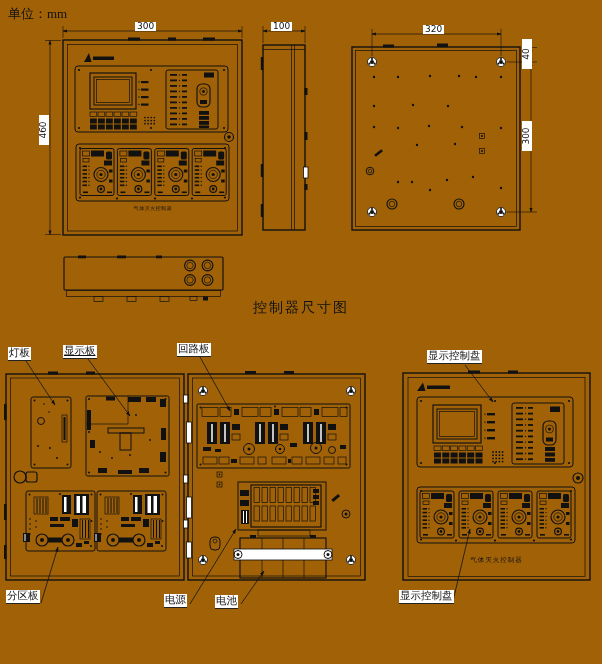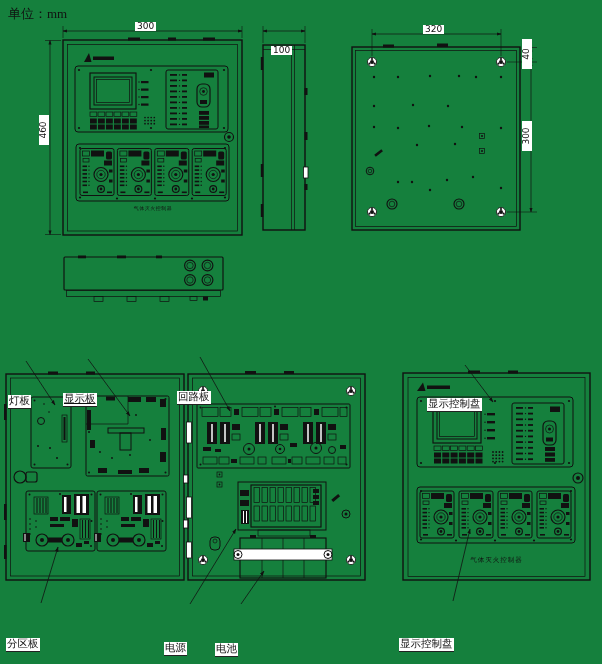--- a/index.html
+++ b/index.html
@@ -1,32 +1,32 @@
 <!DOCTYPE html>
 <html><head>
 <meta charset="utf-8">
 <style>
   html,body{margin:0;padding:0;background:#fff;}
-  #stage{position:relative;width:602px;height:664px;background:#15803d;overflow:hidden;
+  #stage{position:relative;width:602px;height:664px;background:#a16207;overflow:hidden;
          font-family:"Liberation Serif", serif;color:#111;}
   svg{position:absolute;left:0;top:0;}
   .s15{fill:none;stroke:#111;stroke-width:1.4}
   .s12{fill:none;stroke:#111;stroke-width:1.15}
   .s1{fill:none;stroke:#111;stroke-width:1}
   .s08{fill:none;stroke:#111;stroke-width:.7}
   .fb{fill:#111;stroke:none}
   .fw{fill:#fff;stroke:#111;stroke-width:.8}
   .ext{stroke:#111;stroke-width:.6}
   .diml{stroke:#111;stroke-width:.7;marker-start:url(#arr);marker-end:url(#arr)}
   .lead{stroke:#111;stroke-width:.8;fill:none;marker-end:url(#arr)}
   .dimtxt{position:absolute;font:9px "DejaVu Sans",sans-serif;color:#111;background:#fff;
           padding:0 2px;line-height:1;text-align:center;}
   .rot{transform:rotate(-90deg);transform-origin:center;width:30px;height:10px;padding:0;}
   .plabel{position:absolute;font-size:10.5px;line-height:1.15;color:#111;
-          border-bottom:1px solid #222;padding:0 1px 1px 1px;white-space:nowrap;background:#fff;margin-top:48px;}
+          border-bottom:1px solid #222;padding:0 1px 1px 1px;white-space:nowrap;background:#fff;}
   .caption{position:absolute;font-size:14px;letter-spacing:2px;color:#111;white-space:nowrap;}
   .unit{position:absolute;left:8px;top:5px;font-size:13px;color:#111;white-space:nowrap;}
   .pname{position:absolute;text-align:center;color:#111;white-space:nowrap;}
 </style>
 </head>
 <body>
 
 <div id="stage">
 
 <svg width="602" height="664" viewBox="0 0 602 664">
@@ -643,25 +643,26 @@
     <line x1="190" y1="604" x2="236" y2="529" class="lead"></line>
     <line x1="241" y1="604" x2="264" y2="571" class="lead"></line>
     <line x1="453" y1="601" x2="470" y2="529" class="lead"></line>
   </g>
 </svg>
 
 <div class="unit">单位：mm</div>
 
 <div class="dimtxt" style="left:135px;top:22px;">300</div>
 <div class="dimtxt rot" style="left:29px;top:125px;">460</div>
-<div class="dimtxt" style="left:271px;top:22px;margin-top:24px;">100</div>
+<div class="dimtxt" style="left:271px;top:22px;">100</div>
 <div class="dimtxt" style="left:423px;top:25px;text-align:center;">320</div>
 <div class="dimtxt rot" style="left:512px;top:49px;">40</div>
 <div class="dimtxt rot" style="left:512px;top:131px;">300</div>
 
+<div class="caption" style="left:253px;top:299px;">控制器尺寸图</div>
 
 <div class="plabel" style="left:8px;top:347px;">灯板</div>
 <div class="plabel" style="left:63px;top:345px;text-decoration:underline;">显示板</div>
 <div class="plabel" style="left:177px;top:343px;font-family:Liberation Serif, serif;">回路板</div>
 <div class="plabel" style="left:427px;top:350px;">显示控制盘</div>
 <div class="plabel" style="left:6px;top:590px;">分区板</div>
 <div class="plabel" style="left:164px;top:594px;">电源</div>
 <div class="plabel" style="left:215px;top:595px;text-align:right;">电池</div>
 <div class="plabel" style="left:399px;top:590px;">显示控制盘</div>
 

